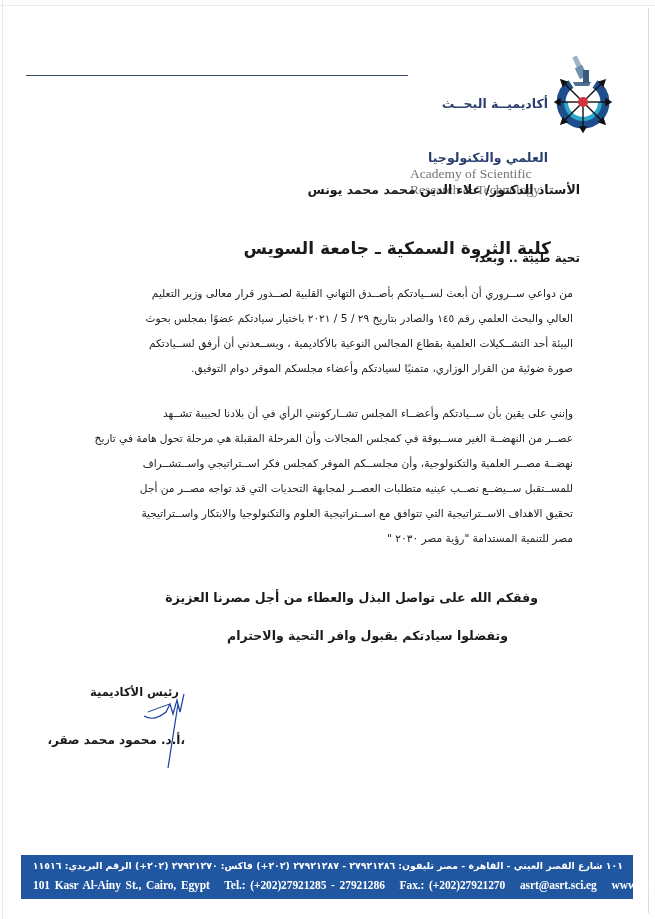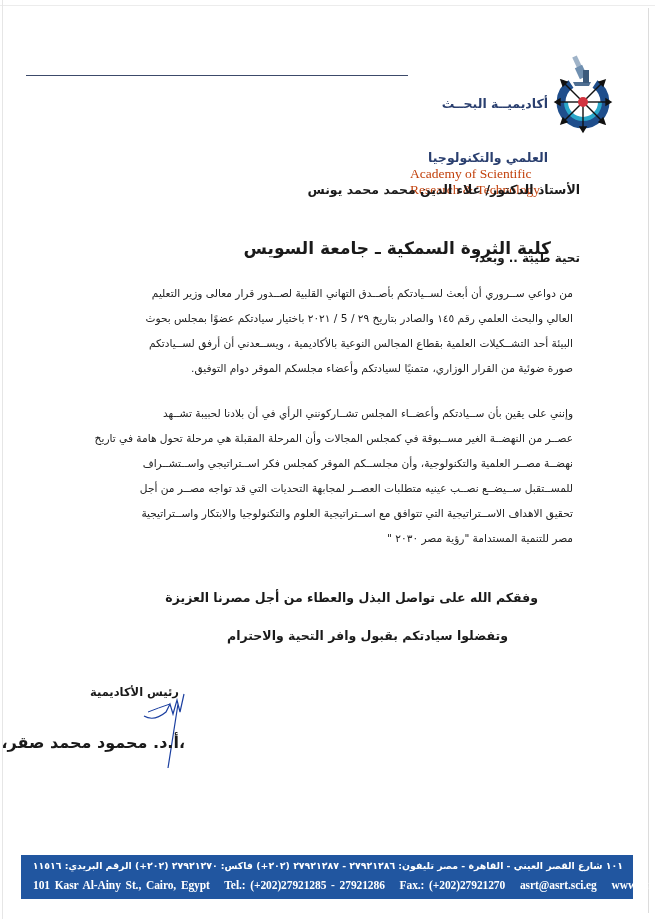--- a/index.html
+++ b/index.html
@@ -12,21 +12,21 @@
     .page-frame-top { position: absolute; left: 0; top: 5px; width: 655px; height: 1px; background: #ececec; }
 
     
     .header-rule { position: absolute; left: 26px; top: 75px; width: 382px; height: 1px; background: #3c4a6a; }
     .logo-text { position: absolute; left: 410px; top: 58px; width: 138px; text-align: left; }
     .logo-ar1, .logo-ar2 {
       direction: rtl; text-align: right; color: #2a3f6f; font-weight: bold;
       font-family: "DejaVu Sans", sans-serif; font-size: 12.5px; line-height: 17px; white-space: nowrap; margin-top: 37px;
     }
     .logo-en1, .logo-en2 {
-      font-family: "Liberation Serif", serif; color: #c2410c; font-size: 13.5px; line-height: 16px; white-space: nowrap;
+      font-family: "Liberation Serif", serif; color: #737373; font-size: 13.5px; line-height: 16px; white-space: nowrap;
     }
     .logo-emblem { position: absolute; left: 553px; top: 52px; width: 60px; height: 82px; }
 
     
     .rtl { direction: rtl; text-align: right; position: absolute; white-space: nowrap; }
     .addr-name { right: 75px; top: 182px; font-weight: bold; font-size: 12.5px; }
     .addr-inst { right: 104px; top: 217px; font-weight: bold; font-size: 17px; margin-top: 21px; }
     .greeting  { right: 75px; top: 251px; font-weight: bold; font-size: 12px; }
 
     .para-line { font-family: "DejaVu Sans", sans-serif; font-size: 10.6px; color: #222; }
@@ -38,21 +38,21 @@
     .p2l2 { right: 82px; top: 432px; }
     .p2l3 { right: 82px; top: 457px; }
     .p2l4 { right: 82px; top: 482px; }
     .p2l5 { right: 82px; top: 507px; text-align: right; }
     .p2l6 { right: 82px; top: 532px; }
 
     .closing1 { right: 117px; top: 590px; font-weight: bold; font-size: 12.5px; }
     .closing2 { right: 147px; top: 628px; font-weight: bold; font-size: 12.5px; }
 
     .sig-title { right: 476px; top: 685px; font-weight: bold; font-size: 11.5px; }
-    .sig-name  { right: 470px; top: 733px; font-weight: bold; font-size: 16px; }
+    .sig-name  { right: 470px; top: 733px; font-weight: bold; font-size: 12px; }
     .signature-mark { position: absolute; left: 140px; top: 690px; width: 60px; height: 80px; }
 
     
     .footer-band {
       position: absolute; left: 21px; top: 855px; width: 612px; height: 44px;
       background: #2156a0; color: #ffffff;
     }
     .footer-ar {
       position: absolute; right: 10px; top: 5px; direction: rtl; white-space: nowrap;
       font-family: "DejaVu Sans", sans-serif; font-weight: bold; font-size: 9.4px;

